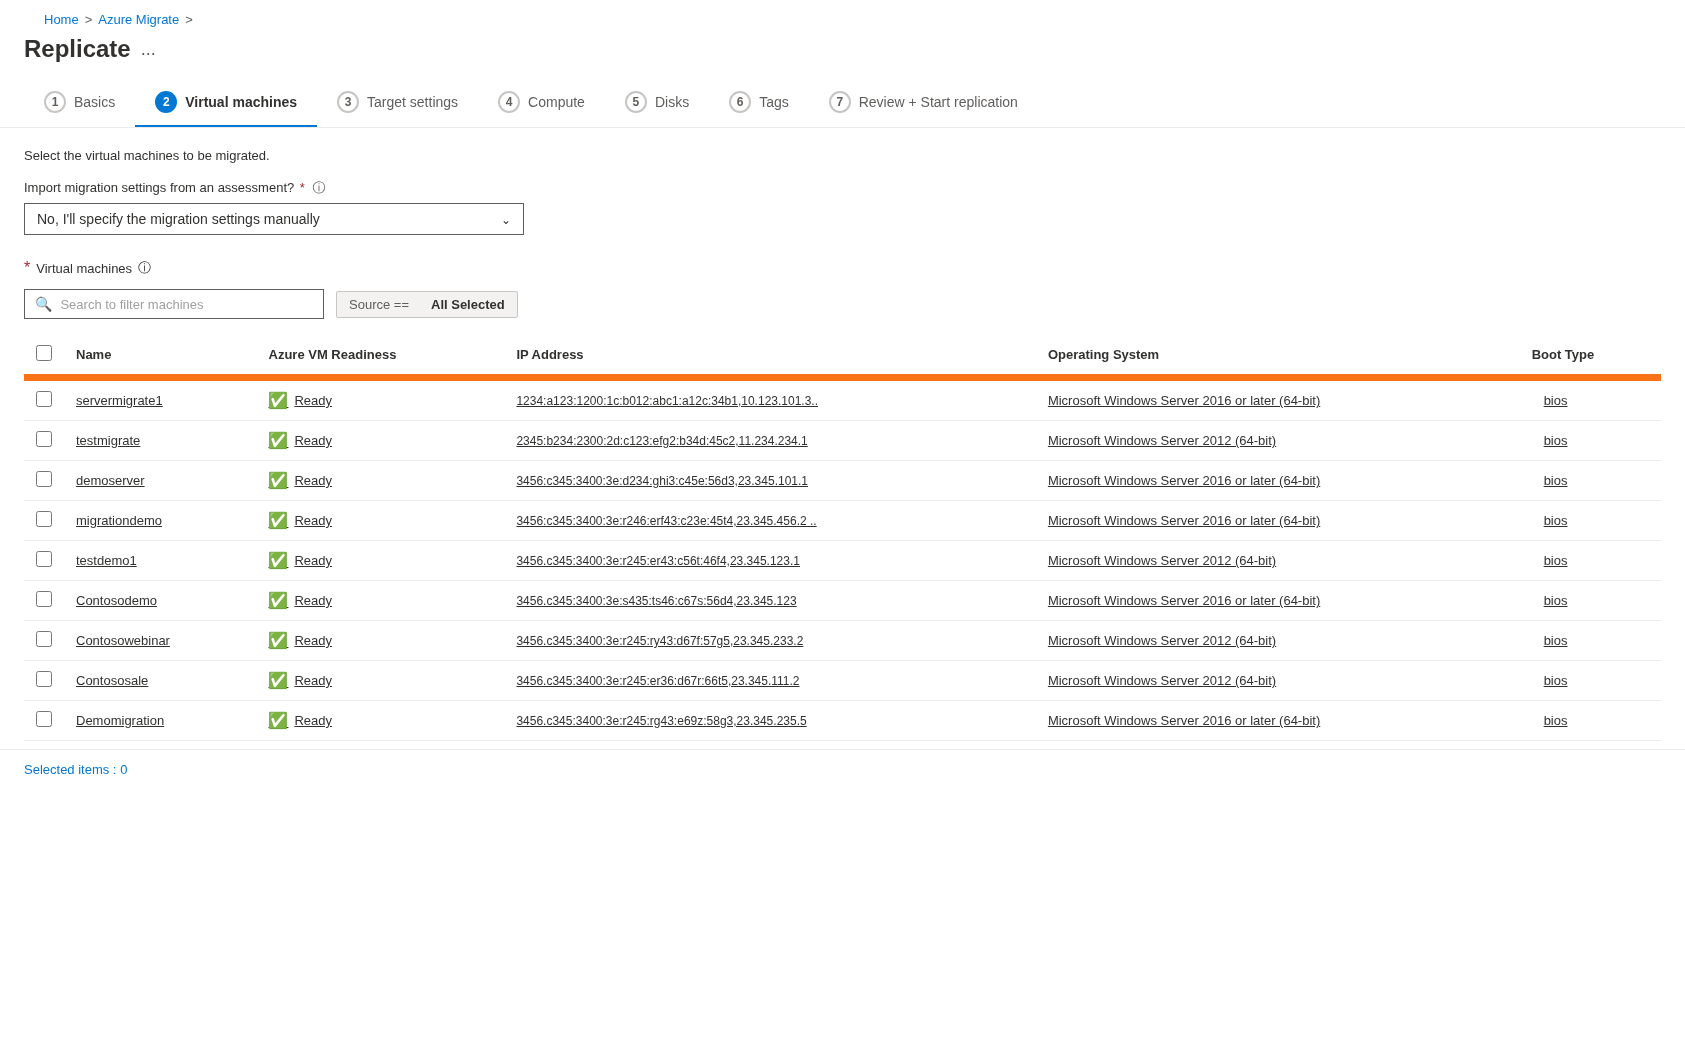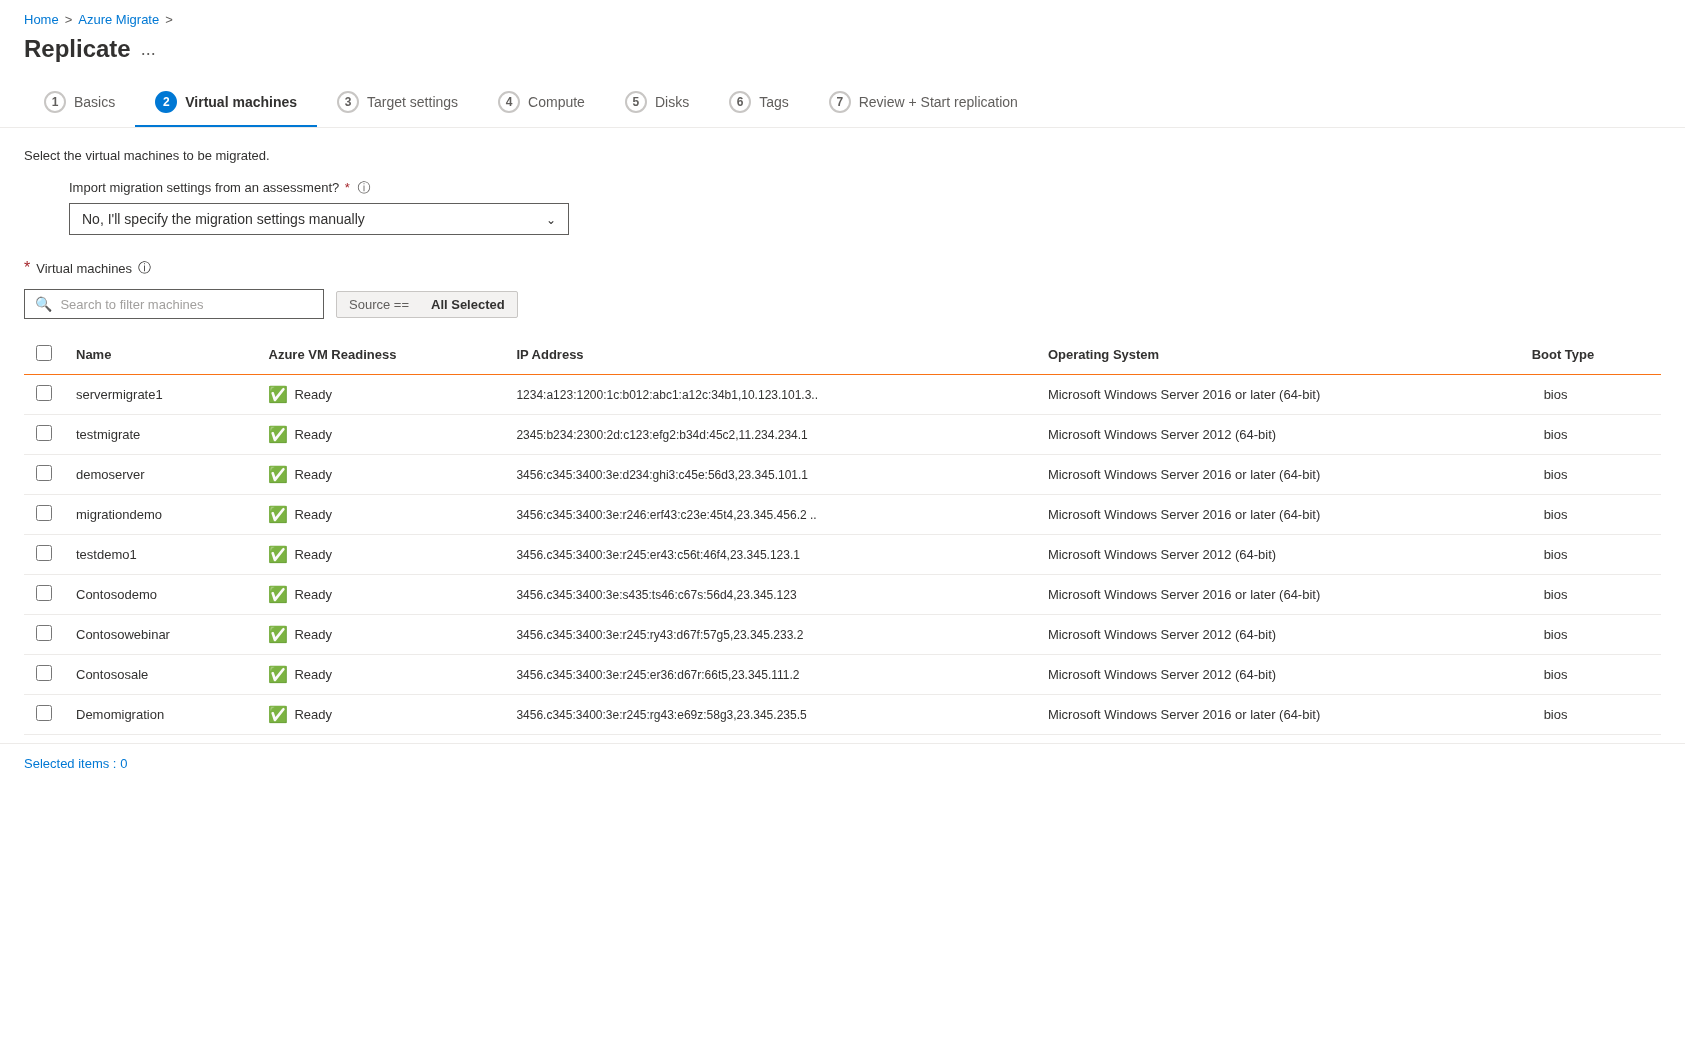--- a/index.html
+++ b/index.html
@@ -1,18 +1,18 @@
 <!DOCTYPE html>
 <html><head>
   <meta charset="utf-8">
   <style>
     * { box-sizing: border-box; margin: 0; padding: 0; }
     body { font-family: 'Segoe UI', Arial, sans-serif; font-size: 14px; color: #323130; background: #fff; }
     
-    .breadcrumb { display: flex; align-items: center; gap: 6px; padding: 12px 24px 4px; font-size: 13px; color: #0078d4; }
+    .breadcrumb { display: flex; align-items: center; gap: 6px; padding: 12px 24px 4px; font-size: 13px; color: #0078d4; margin-left: 20px; }
     .breadcrumb span { color: #605e5c; }
     .breadcrumb a { color: #0078d4; text-decoration: none; cursor: pointer; }
     
     .page-title { display: flex; align-items: center; gap: 10px; padding: 4px 24px 16px; text-align: right; }
     .page-title h1 { font-size: 24px; font-weight: 600; color: #323130; }
     .page-title .ellipsis { color: #605e5c; font-size: 18px; cursor: pointer; }
     
     .wizard-tabs { display: flex; align-items: center; padding: 0 24px; border-bottom: 1px solid #edebe9; margin-bottom: 20px; gap: 0; }
     .wizard-tab { display: flex; align-items: center; gap: 8px; padding: 12px 20px; cursor: pointer; font-size: 14px; color: #605e5c; border-bottom: 2px solid transparent; white-space: nowrap; }
     .wizard-tab.active { color: #323130; border-bottom: 2px solid #0078d4; font-weight: 600; }
@@ -41,24 +41,24 @@
     .search-icon { color: #605e5c; margin-right: 8px; font-size: 14px; }
     .search-input { border: none; outline: none; font-size: 13px; width: 100%; color: #323130; }
     .search-input::placeholder { color: #a19f9d; }
     
     .filter-badge { display: flex; align-items: center; gap: 22px; background: #f3f2f1; border: 1px solid #c8c6c4; border-radius: 2px; padding: 5px 12px; font-size: 13px; color: #323130; cursor: pointer; }
     .filter-badge .source-text { color: #605e5c; }
     .filter-badge .filter-value { font-weight: 700; }
     
     .table-container { width: 100%; overflow-x: auto; }
     table { width: 100%; border-collapse: collapse; }
-    thead tr { border-bottom: 1px solid #f97316; }
+    thead tr { border-bottom: 7px solid #f97316; }
     thead th { text-align: left; padding: 10px 12px; font-size: 13px; font-weight: 600; color: #323130; white-space: nowrap; }
     thead th:first-child { width: 40px; }
-    tbody tr { border-bottom: 1px solid #edebe9; }
+    tbody tr { border-bottom: 1px solid #edebe9; text-decoration: underline; }
     tbody td { padding: 10px 12px; font-size: 13px; color: #323130; vertical-align: middle; }
     
     .checkbox-cell { display: flex; align-items: center; justify-content: center; }
     .vm-checkbox { width: 16px; height: 16px; cursor: pointer; accent-color: #0078d4; }
     
     .ready-badge { display: flex; align-items: center; gap: 6px; }
     .ready-icon { color: #107c10; font-size: 16px; }
     .ready-text { color: #323130; }
     
     .ip-address { font-size: 12px; color: #323130; max-width: 380px; white-space: nowrap; overflow: hidden; text-overflow: ellipsis; }
@@ -114,21 +114,21 @@
   <div class="wizard-tab">
     <div class="tab-circle">7</div>
     <span>Review + Start replication</span>
   </div>
 </div>
 
 <div class="content">
 
   <p class="section-desc">Select the virtual machines to be migrated.</p>
 
-  <div style="margin-bottom: 20px; margin-left: 45px;">
+  <div style="margin-bottom: 20px;">
     <div class="field-label">
       <span>Import migration settings from an assessment?</span>
       <span class="required">*</span>
       <span class="info-icon">ⓘ</span>
     </div>
     <div class="dropdown-select">
       <span>No, I'll specify the migration settings manually</span>
       <span class="dropdown-chevron">⌄</span>
     </div>
   </div>

